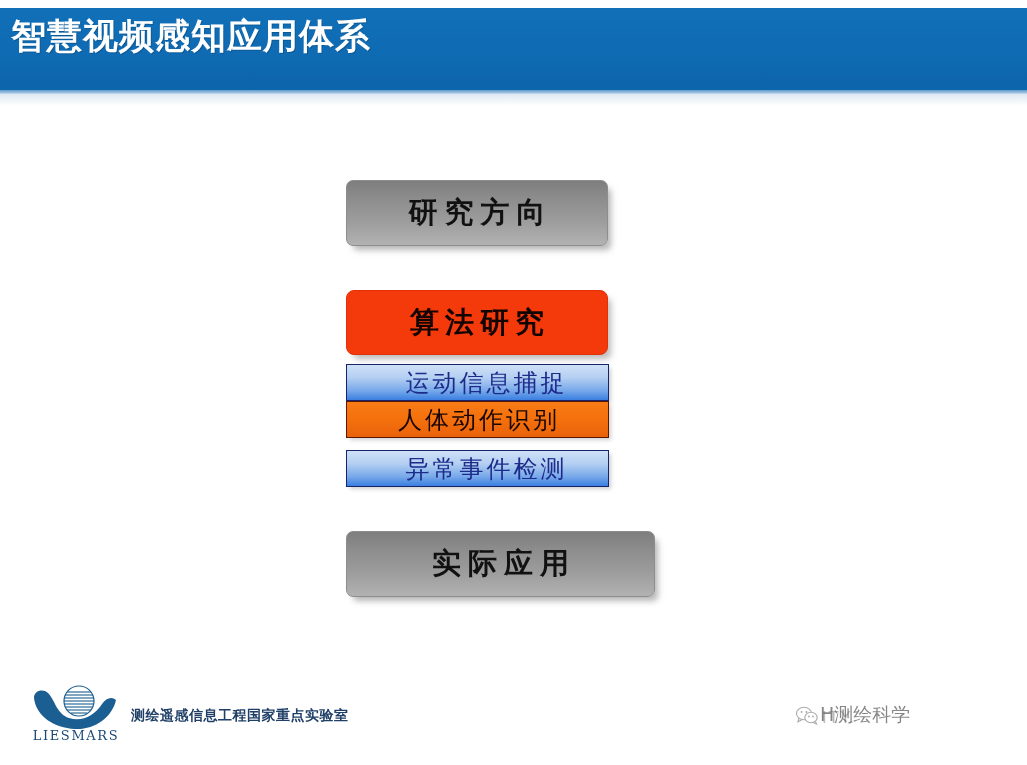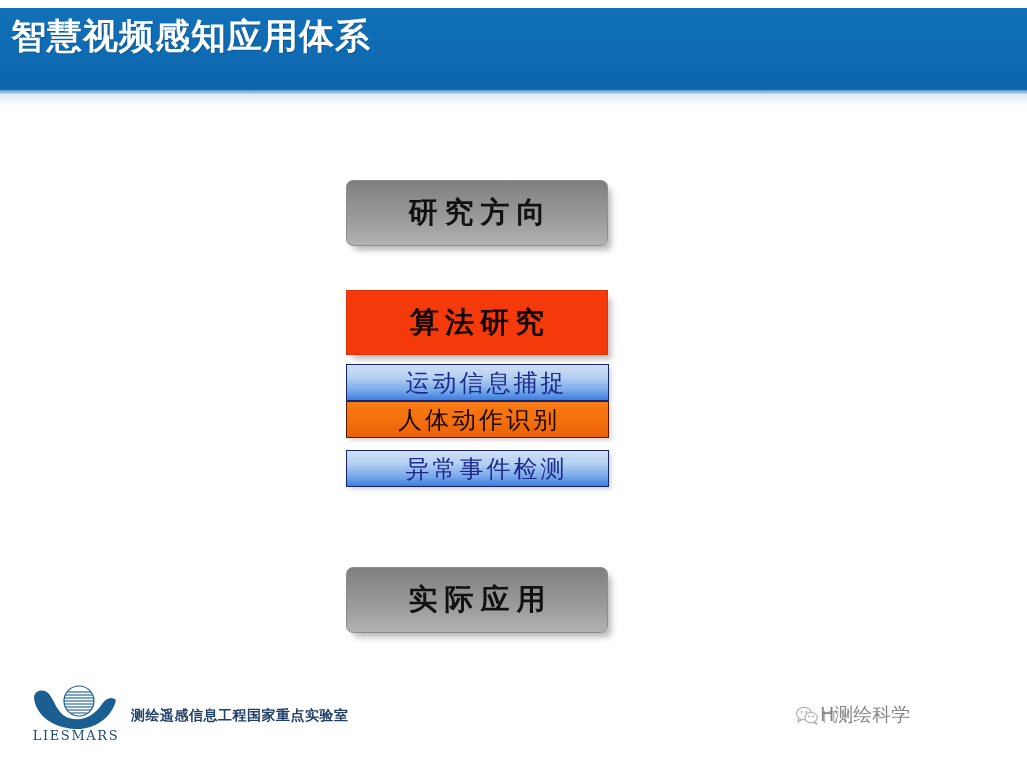--- a/index.html
+++ b/index.html
@@ -81,21 +81,21 @@
     font-family: "DejaVu Serif", "Liberation Serif", serif;
     font-size: 29px;
     font-weight: bold;
     letter-spacing: 7px;
     text-indent: 7px;
   }
 
   
   .box-red {
     background: #f4390b;
-    border-radius: 0;
+    border-radius: 8px;
     border: 1px solid #e03206;
     box-shadow: 5px 6px 6px -2px rgba(130,130,130,0.55);
     color: #120400;
     font-family: "DejaVu Serif", "Liberation Serif", serif;
     font-size: 29px;
     font-weight: bold;
     letter-spacing: 6px;
     text-indent: 6px;
   }
 
@@ -218,21 +218,21 @@
   </div>
 
   <div class="box box-orange" style="left:346px; top:401px; width:263px; height:37px;">
     <span>人体动作识别</span>
   </div>
 
   <div class="box box-blue" style="left:346px; top:450px; width:263px; height:37px;">
     <span>异常事件检测</span>
   </div>
 
-  <div class="box box-gray" style="left:346px; top:531px; width:262px; height:66px;margin-top:36px;">
+  <div class="box box-gray" style="left:346px; top:531px; width:309px; height:66px;">
     <span>实际应用</span>
   </div>
 
   <div class="logo-mark">
     <svg width="88" height="48" viewBox="0 0 88 48" xmlns="http://www.w3.org/2000/svg">
 
       <path d="M2 14 C2 6 12 4 17 10 C23 17 25 30 37 34 C50 38 62 32 70 20 C74 14 80 12 84 16
                C80 34 62 46 43 45 C22 44 4 32 2 14 Z" fill="#1b5e91"></path>
 
       <circle cx="47" cy="17" r="15" fill="#ffffff" stroke="#1b5e91" stroke-width="1.2"></circle>

